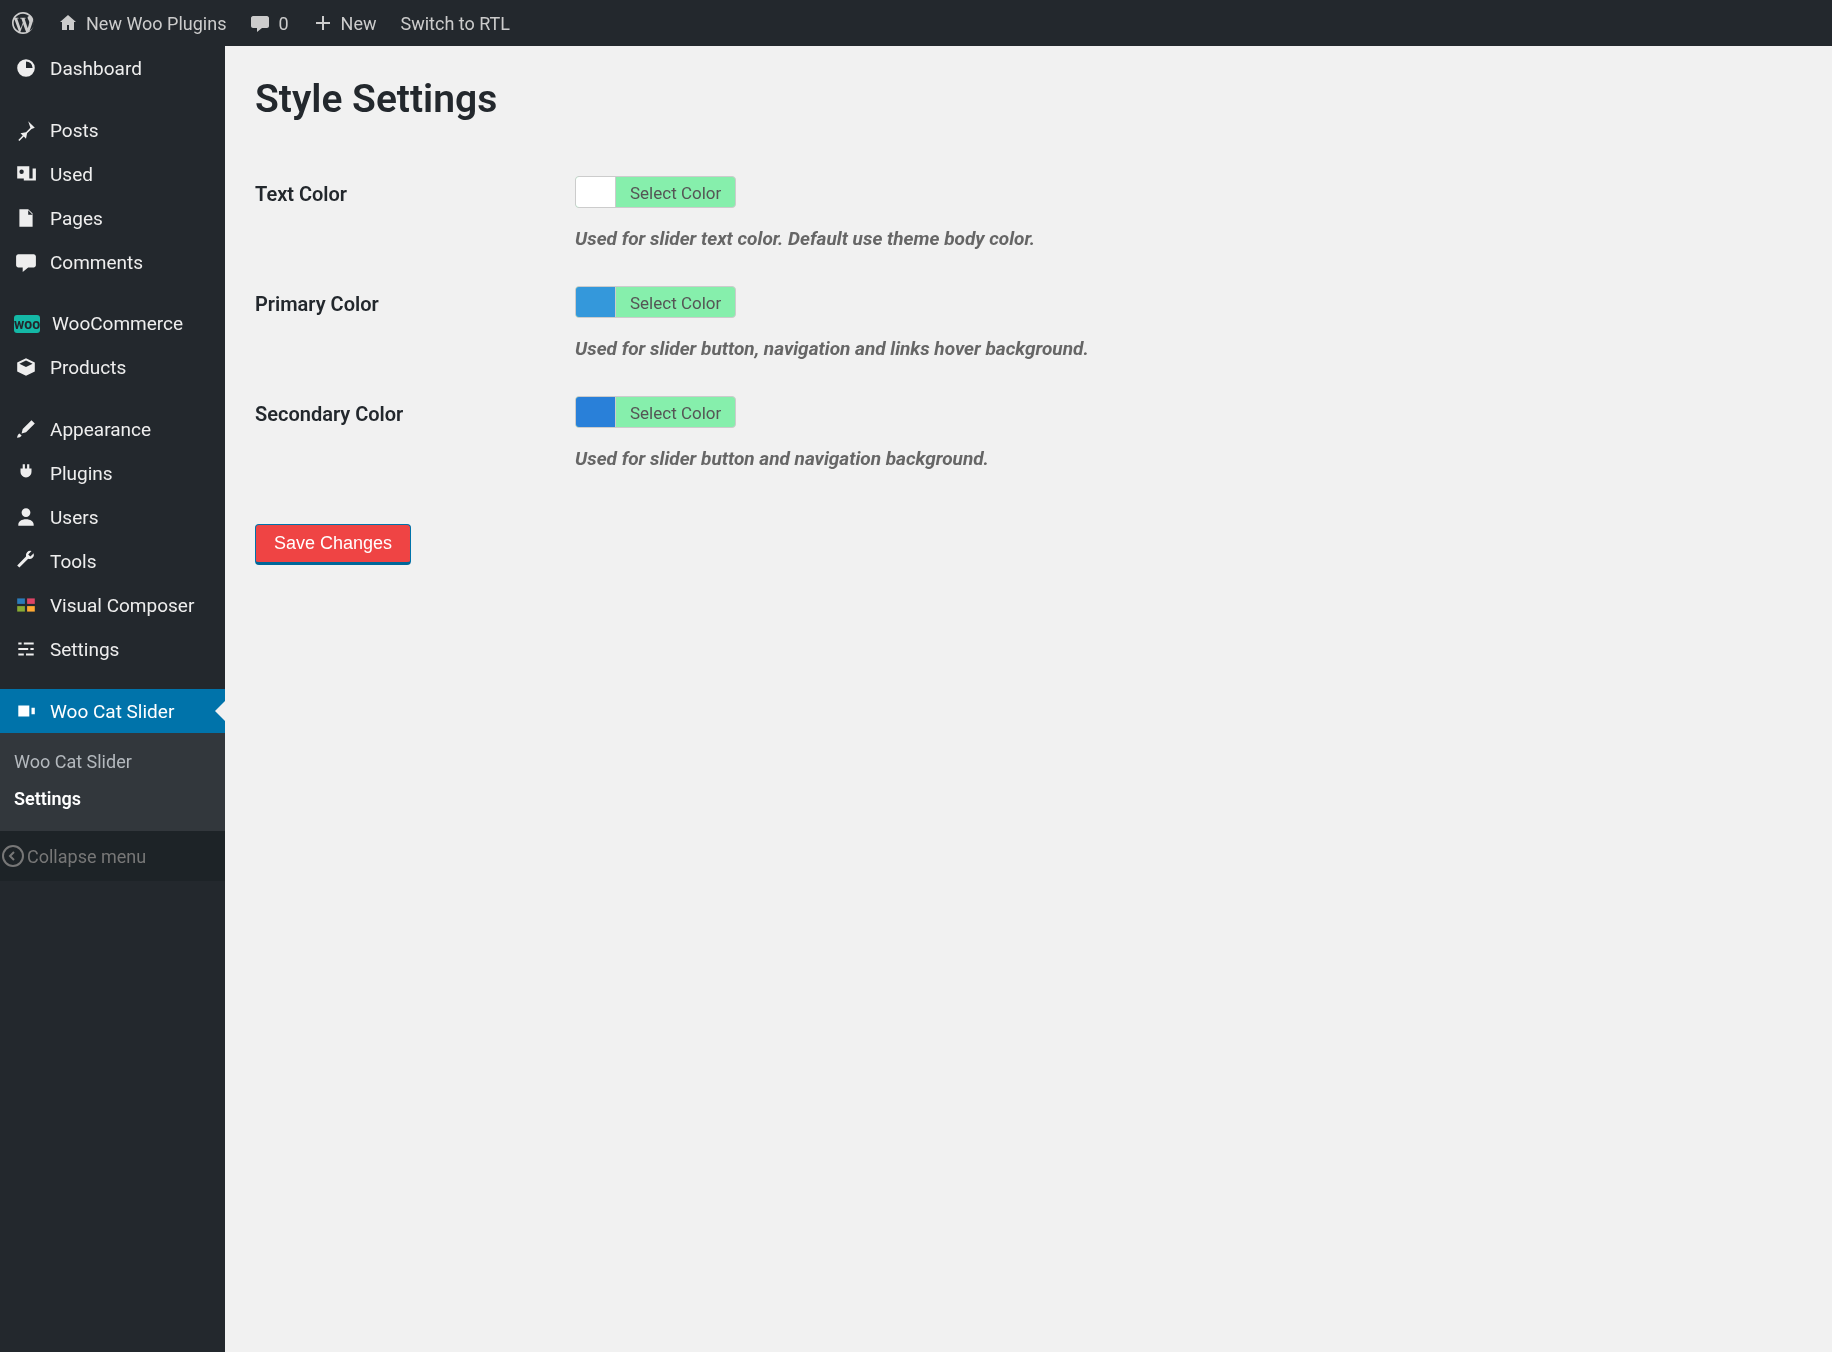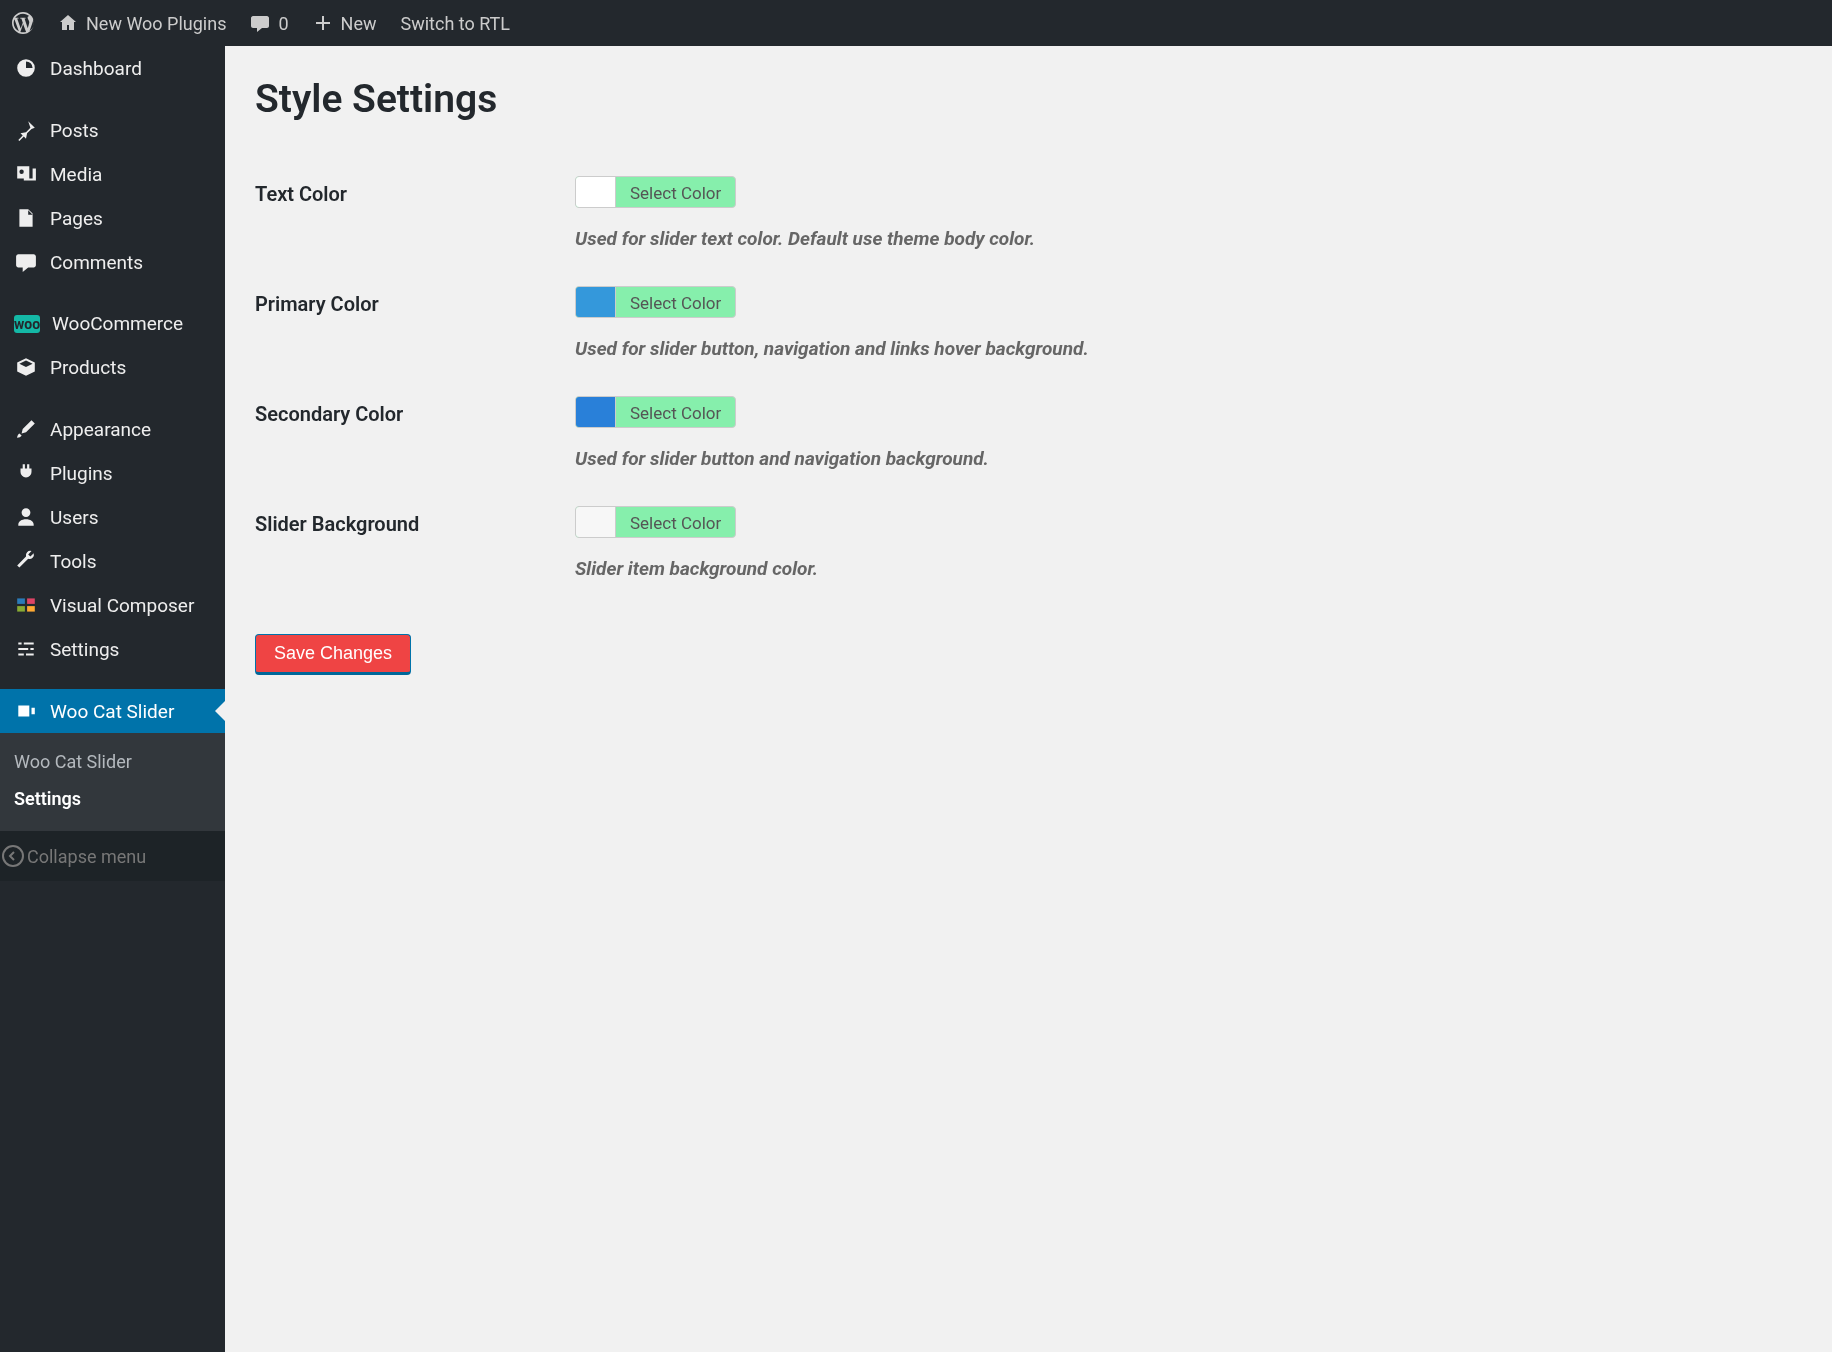--- a/index.html
+++ b/index.html
@@ -182,21 +182,21 @@
           </svg>
         </span>
       <span>Posts</span>
     </div>
     <div class="menu-item">
       <span class="icon">
           <svg width="22" height="22" viewBox="0 0 20 20">
             <path d="M2 3h11v11H2zM6 6a2 2 0 100 4 2 2 0 000-4zm10-1h3v11H8v-2h8z"></path>
           </svg>
         </span>
-      <span>Media</span>
+      <span>Used</span>
     </div>
     <div class="menu-item">
       <span class="icon">
           <svg width="22" height="22" viewBox="0 0 20 20">
             <path d="M4 2h8l4 4v12H4zM12 3v4h4"></path>
           </svg>
         </span>
       <span>Pages</span>
     </div>
     <div class="menu-item">
@@ -323,30 +323,20 @@
           <tr>
     <th>Secondary Color</th>
     <td>
       <div class="color-picker">
         <div class="swatch" style="background:#2980d9"></div>
         <div class="select-color-btn">Select Color</div>
       </div>
       <span class="description">Used for slider button and navigation background.</span>
     </td>
           </tr>
-          <tr>
-    <th>Slider Background</th>
-    <td>
-      <div class="color-picker">
-        <div class="swatch" style="background:#f7f7f7"></div>
-        <div class="select-color-btn">Select Color</div>
-      </div>
-      <span class="description">Slider item background color.</span>
-    </td>
-          </tr>
         </tbody>
     </table>
 
     <div class="submit">
       <button class="button-primary">Save Changes</button>
     </div>
   </div>
 </div>
 
 </body></html>

